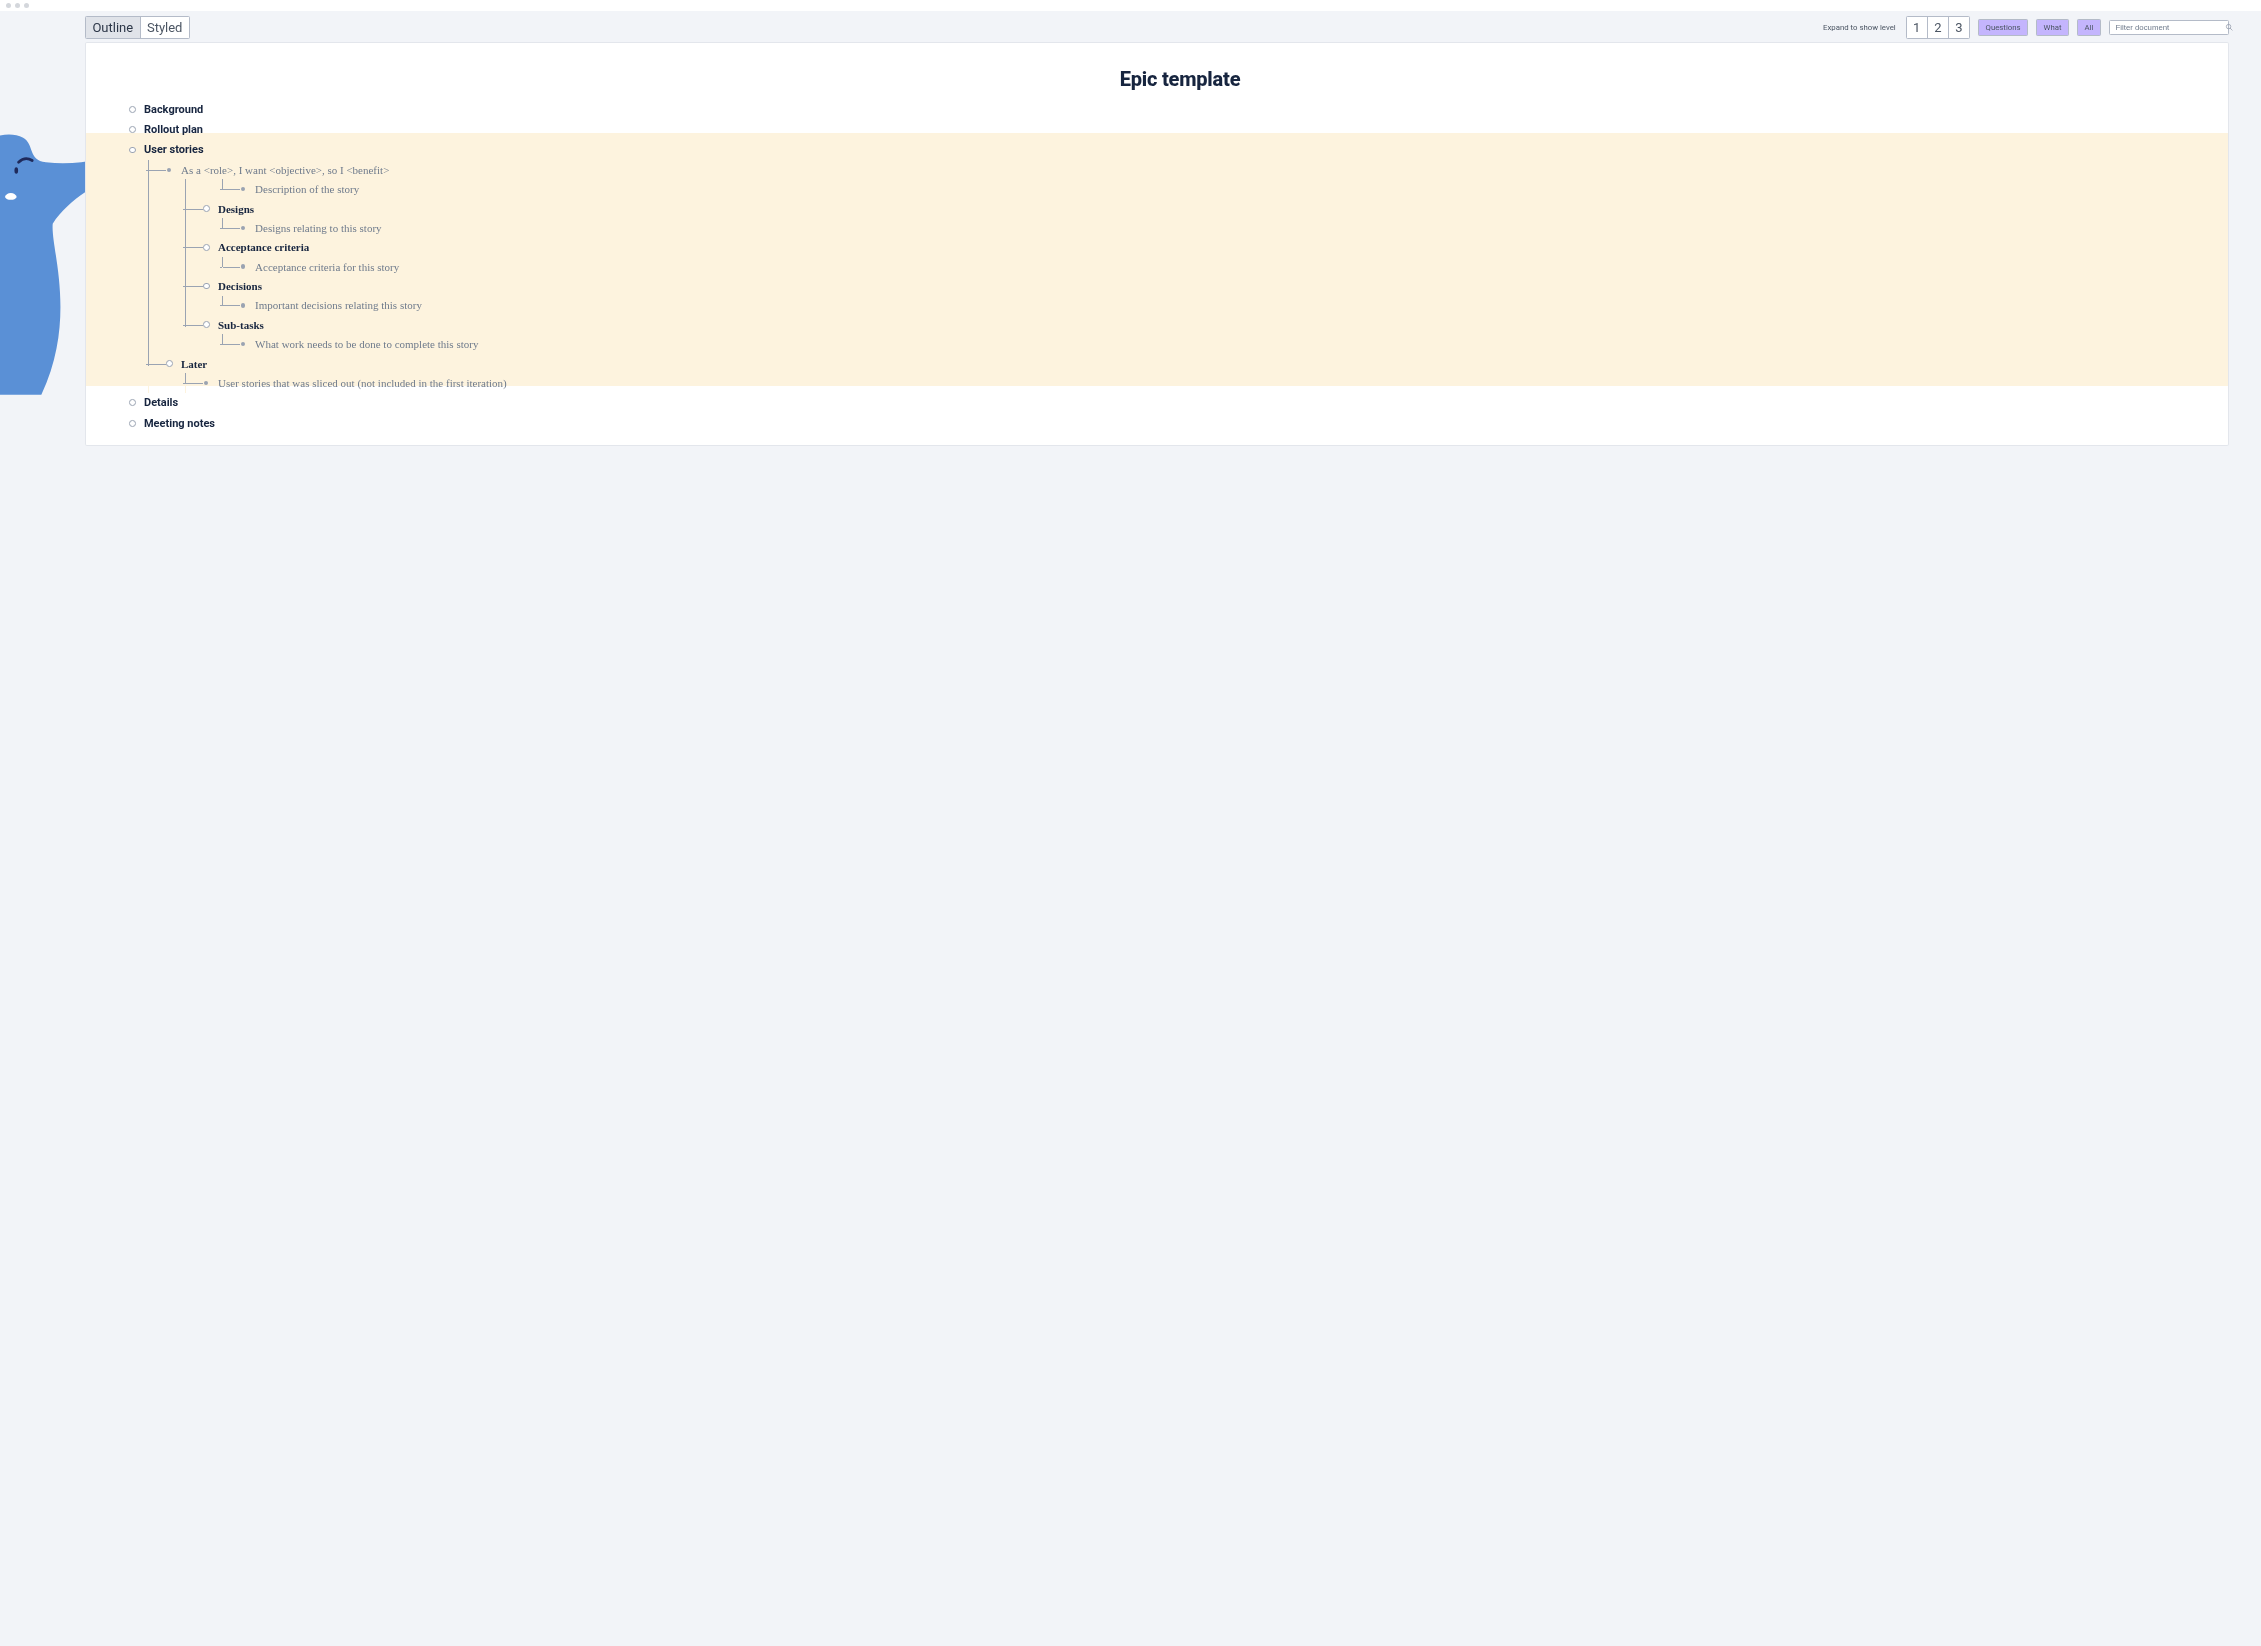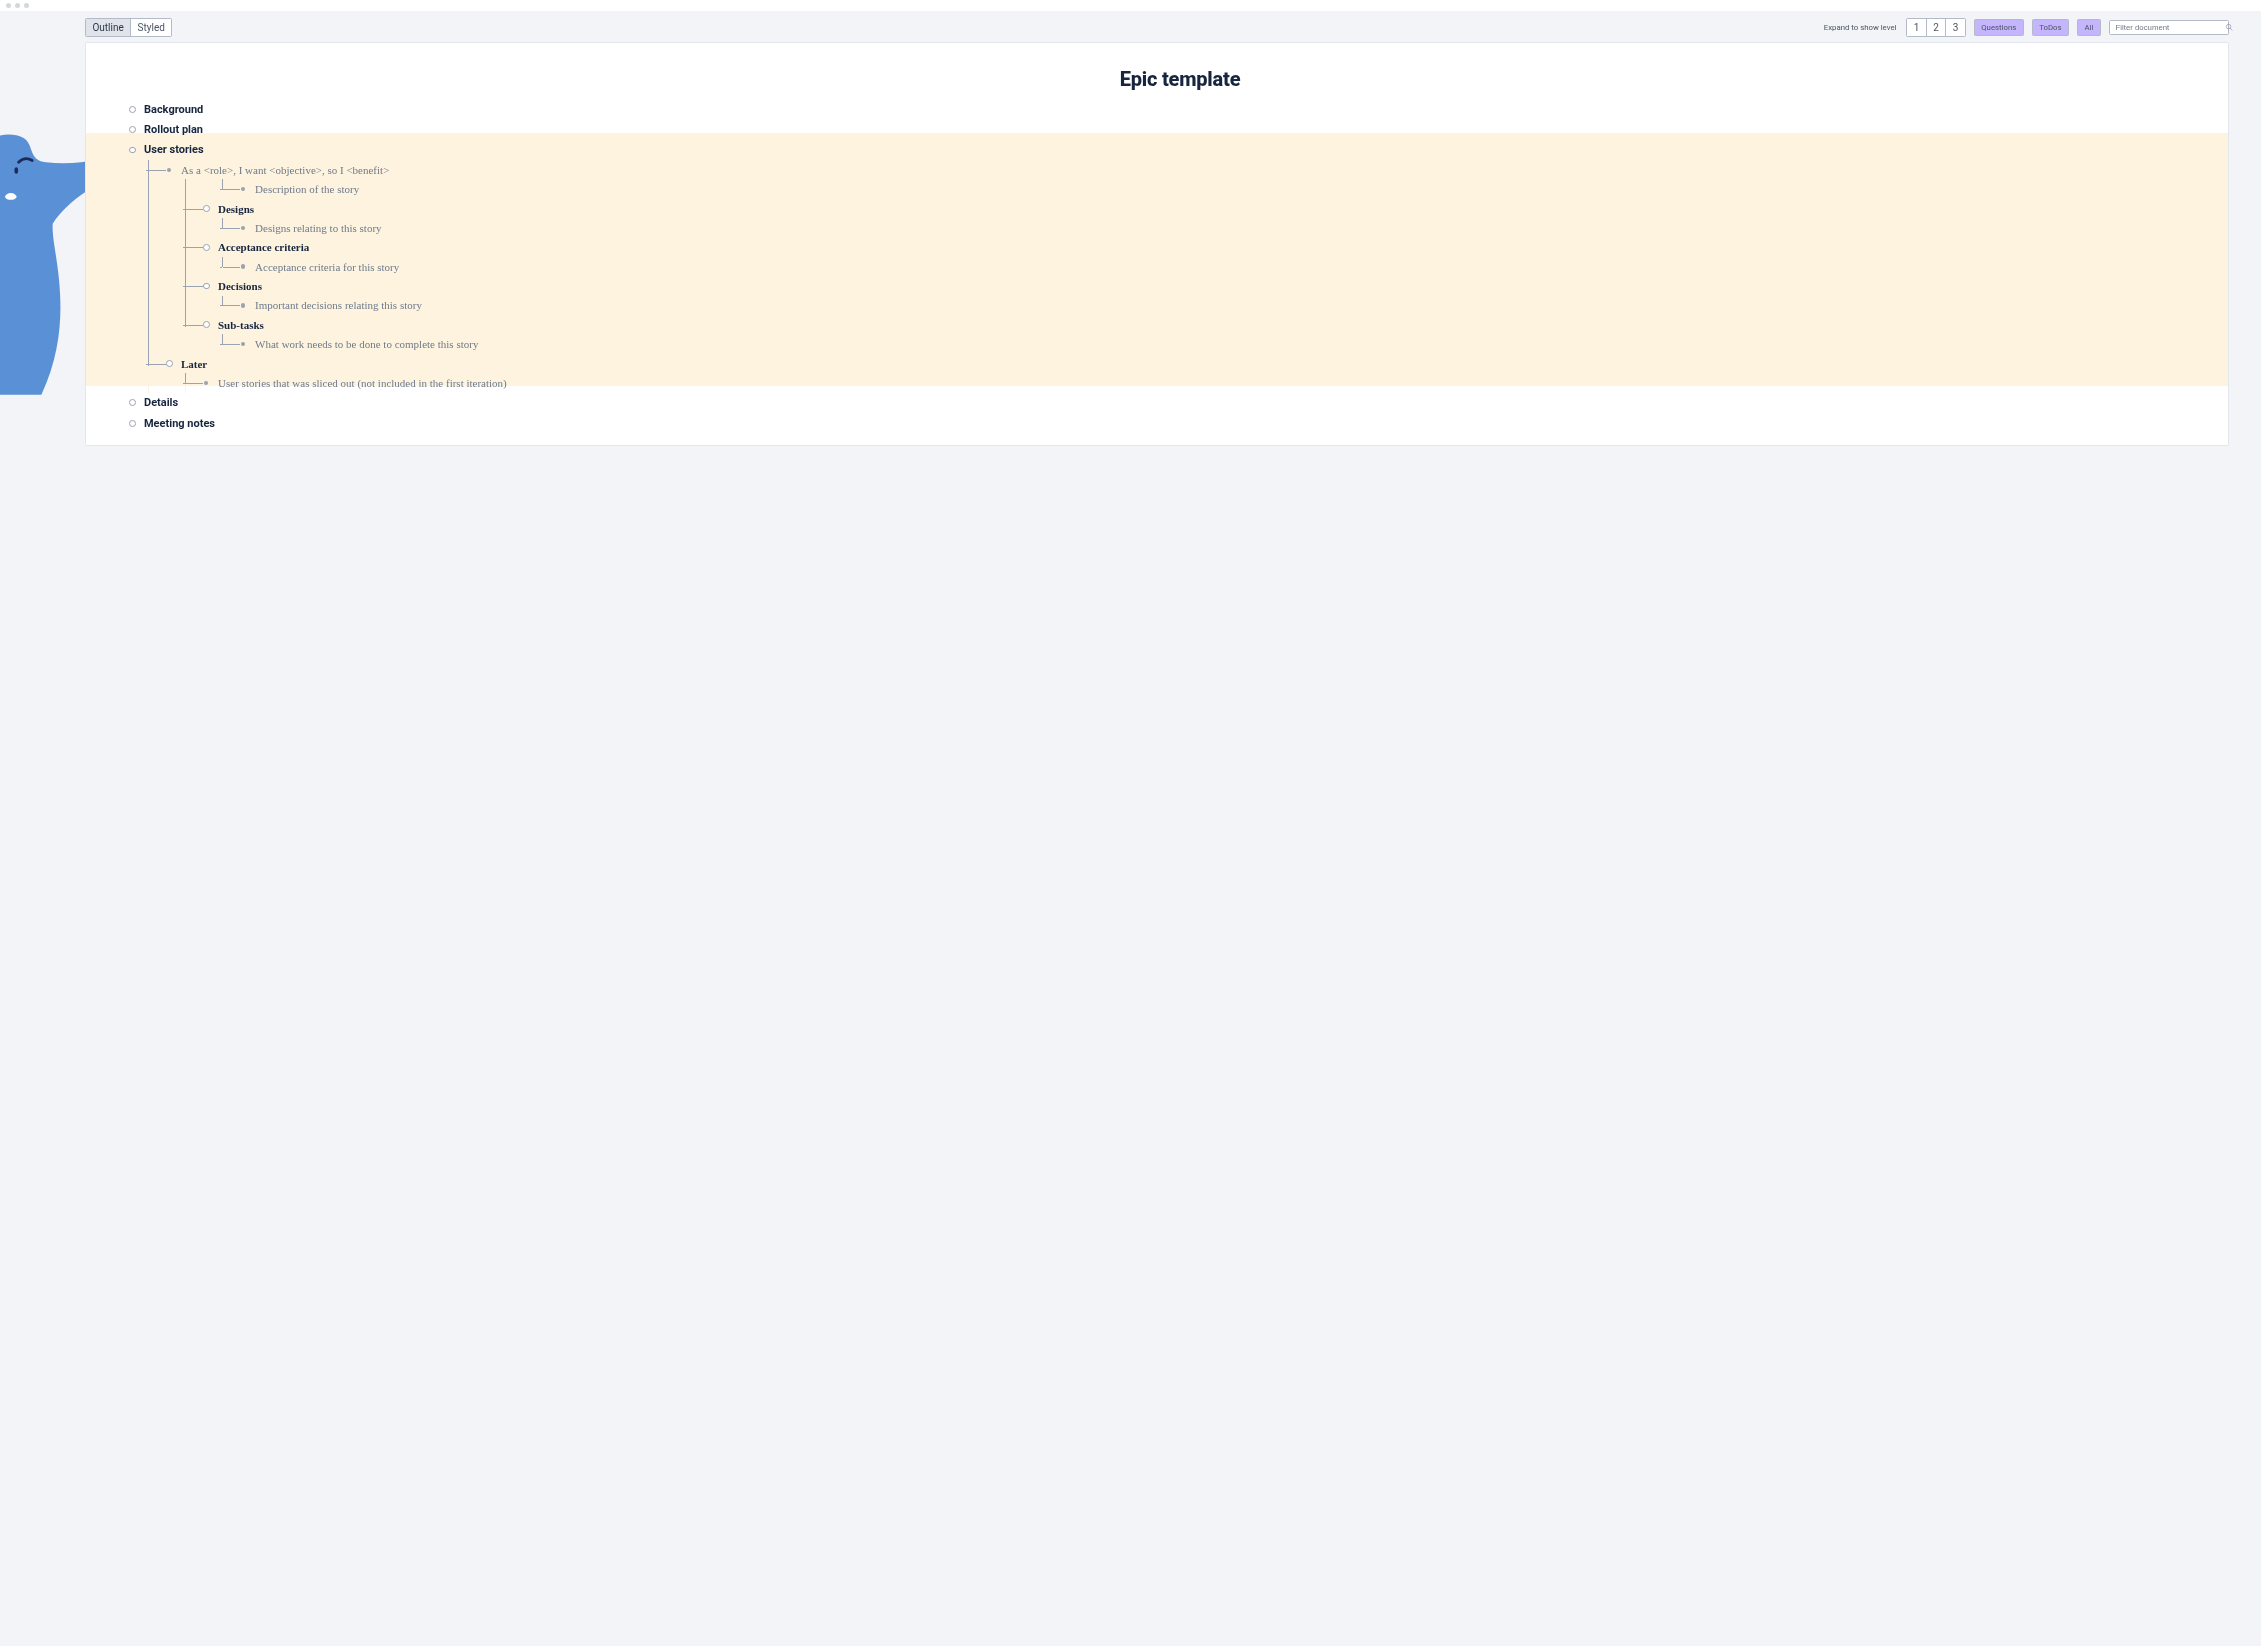--- a/index.html
+++ b/index.html
@@ -36,21 +36,21 @@
     height: 18px;
   }
   .btn-group {
     display: inline-flex;
     border: 0.5px solid #b4bbc8;
     border-radius: 1.4px;
     overflow: hidden;
   }
   .btn-group .seg {
     padding: 3.2px 6.4px;
-    font-size: 10px;
+    font-size: 13px;
     color: #4b5563;
     background: #fff;
     cursor: pointer;
     white-space: nowrap;
   }
   .btn-group .seg + .seg { border-left: 0.5px solid #b4bbc8; }
   .btn-group .seg.active { background: #e0e3e9; color: #2d3748; }
   .toolbar .spacer-flex { flex: 1; }
   .toolbar .label {
     font-size: 7.8px;
@@ -222,21 +222,21 @@
       <div class="seg">Styled</div>
     </div>
     <div class="spacer-flex"></div>
     <span class="label">Expand to show level</span>
     <div class="btn-group">
       <div class="seg">1</div>
       <div class="seg">2</div>
       <div class="seg">3</div>
     </div>
     <div class="btn">Questions</div>
-    <div class="btn">ToDos</div>
+    <div class="btn">What</div>
     <div class="btn">All</div>
     <div class="filter-wrap">
       <input type="text" placeholder="Filter document" style="">
       <svg class="search-icon" viewBox="0 0 24 24">
         <circle cx="10.5" cy="10.5" r="6.5" fill="none" stroke="#8a93a3" stroke-width="2"></circle>
         <line x1="15.5" y1="15.5" x2="21" y2="21" stroke="#8a93a3" stroke-width="2" stroke-linecap="round"></line>
       </svg>
     </div>
   </div>
 

